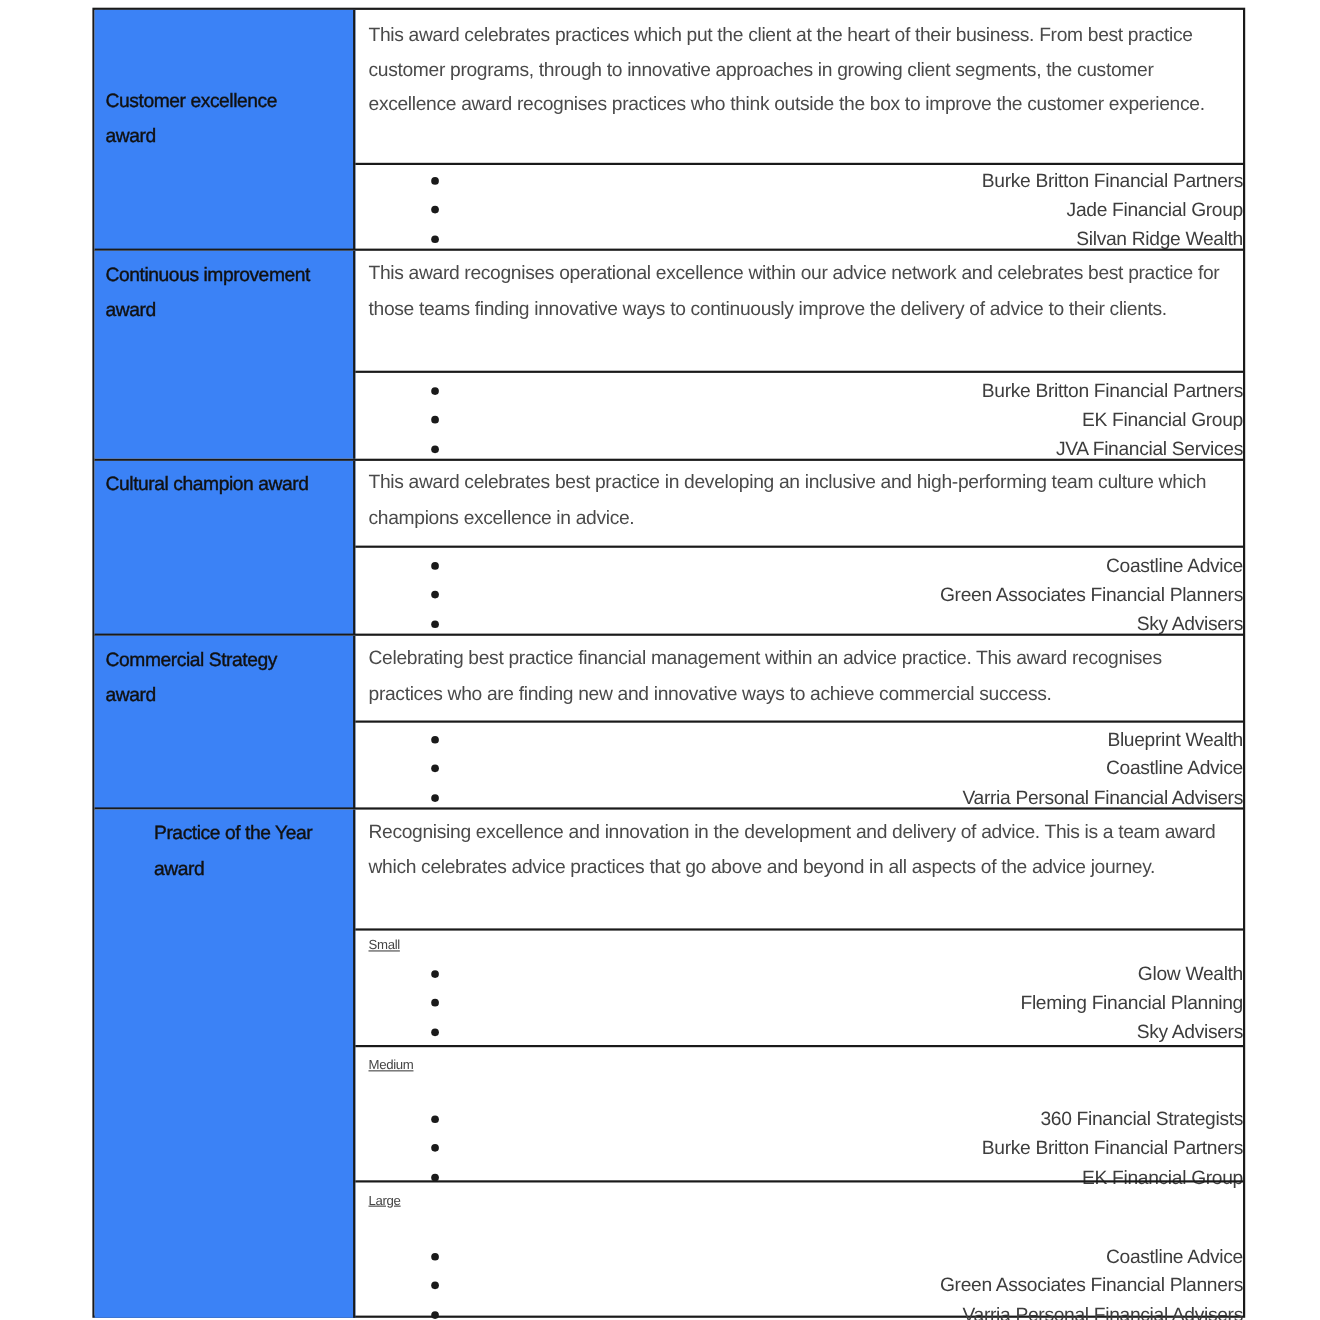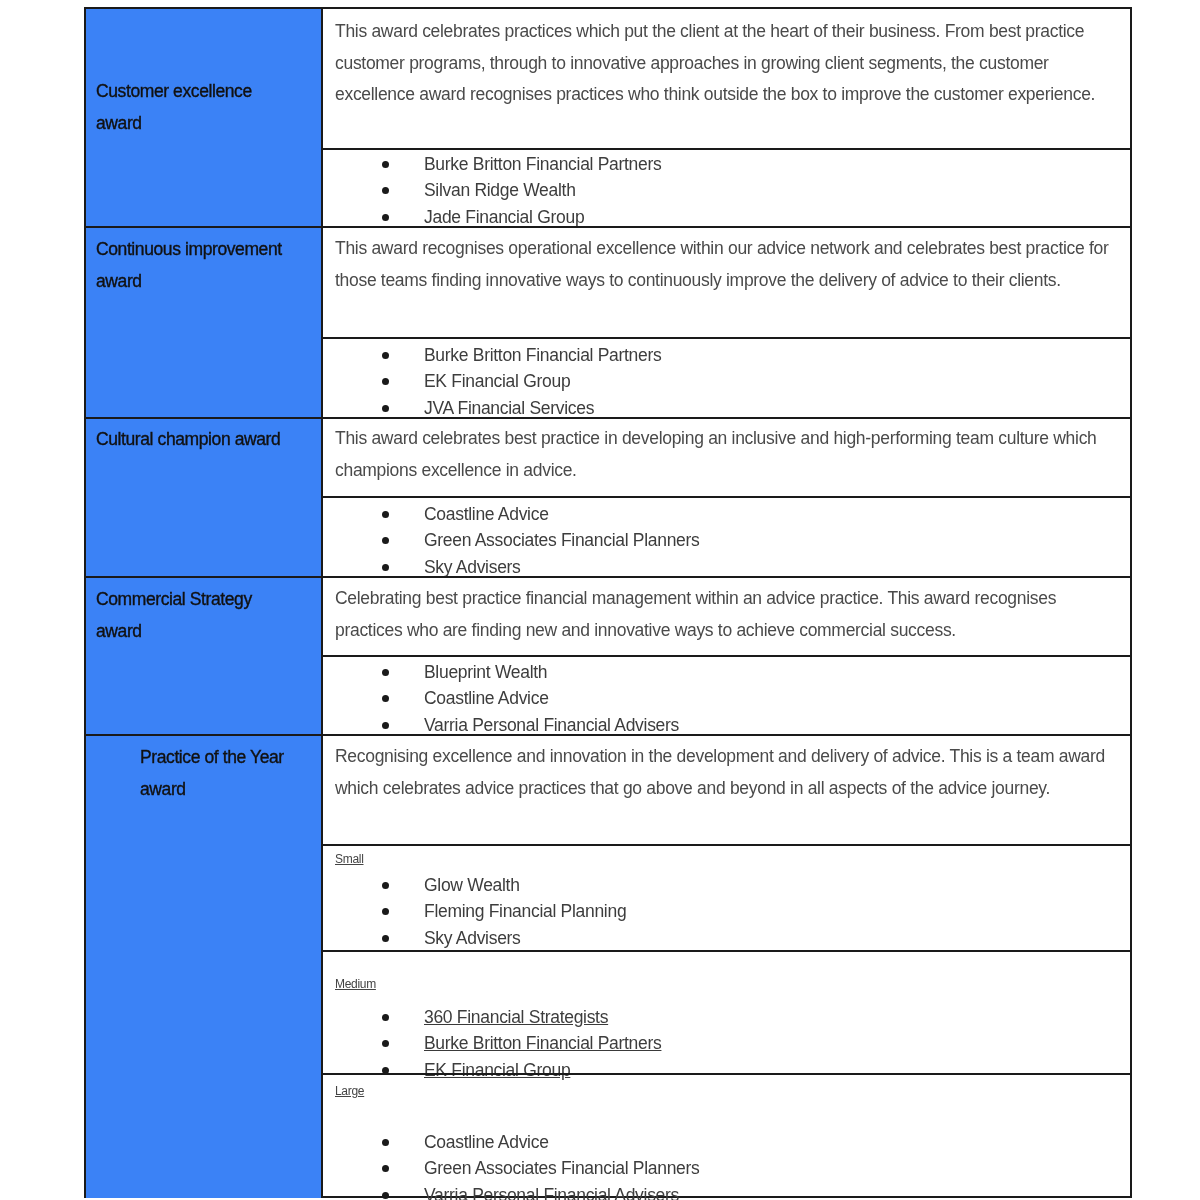--- a/index.html
+++ b/index.html
@@ -13,21 +13,21 @@
                 padding: 0 10px; }
   .label-text { position: absolute; left: 10px; right: 6px; font-size: 17.5px; line-height: 32px;
                 color: #111; letter-spacing: -0.4px; font-weight: normal;
                 -webkit-text-stroke: 0.35px #111; }
   .desc-cell { position: absolute; left: 237px; right: 0; border-bottom: 2px solid #1a1a1a;
                box-sizing: border-box; padding: 7px 12px 0 12px; }
   .desc-text { font-size: 17.5px; line-height: 31.5px; color: #4a4a4a; letter-spacing: -0.3px; }
   .list-cell { position: absolute; left: 237px; right: 0; box-sizing: border-box; }
   .row-sep { position: absolute; left: 0; right: 0; height: 2px; background: #1a1a1a; }
   .sub-sep { position: absolute; left: 237px; right: 0; height: 2px; background: #1a1a1a; }
-  ul.bullets { list-style: none; margin: 0; padding: 0; position: absolute; left: 6px; right: 0; }
+  ul.bullets { list-style: none; margin: 0; padding: 0; position: absolute; left: 16px; right: 0; text-align: right; }
   ul.bullets li { position: relative; height: 26.3px; line-height: 26px; font-size: 17.5px;
                   color: #3d3d3d; padding-left: 95px; letter-spacing: -0.3px; white-space: nowrap; }
   ul.bullets li .dot { position: absolute; left: 53px; top: 10px; width: 7px; height: 7px;
                        border-radius: 50%; background: #1a1a1a; }
   .size-label { position: absolute; left: 12px; font-size: 12px; line-height: 24px; color: #444;
                 text-decoration: underline; letter-spacing: -0.3px; }
 </style>
 </head>
 <body>
 
@@ -39,22 +39,22 @@
         <div>Customer excellence</div>
         <div>award</div>
       </div>
     </div>
     <div class="desc-cell" style="top:0;height:141px;">
       <div class="desc-text">This award celebrates practices which put the client at the heart of their business. From best practice customer programs, through to innovative approaches in growing client segments, the customer excellence award recognises practices who think outside the box to improve the customer experience.</div>
     </div>
     <div class="list-cell" style="top:141px;height:77px;">
       <ul class="bullets" style="top:1px;">
         <li><span class="dot"></span><span>Burke Britton Financial Partners</span></li>
+        <li><span class="dot"></span><span>Jade Financial Group</span></li>
         <li><span class="dot"></span><span>Silvan Ridge Wealth</span></li>
-        <li><span class="dot"></span><span>Jade Financial Group</span></li>
       </ul>
     </div>
   </div>
   <div class="row-sep" style="top:217px;"></div>
 
   <div class="row" style="top:219px;height:189px;">
     <div class="label-cell">
       <div class="label-text" style="top:5px;">
         <div>Continuous improvement</div>
         <div>award</div>
@@ -127,22 +127,22 @@
       <div class="size-label" style="top:1px;">Small</div>
       <ul class="bullets" style="top:26px;">
         <li><span class="dot"></span><span>Glow Wealth</span></li>
         <li><span class="dot"></span><span>Fleming Financial Planning</span></li>
         <li><span class="dot"></span><span>Sky Advisers</span></li>
       </ul>
     </div>
     <div class="sub-sep" style="top:214px;"></div>
 
     <div class="list-cell" style="top:216px;height:121px;">
-      <div class="size-label" style="top:20px;">Medium</div>
-      <ul class="bullets" style="top:52px;text-decoration:underline;">
+      <div class="size-label" style="top:4px;">Medium</div>
+      <ul class="bullets" style="top:52px;">
         <li><span class="dot"></span><span>360 Financial Strategists</span></li>
         <li><span class="dot"></span><span>Burke Britton Financial Partners</span></li>
         <li><span class="dot"></span><span>EK Financial Group</span></li>
       </ul>
     </div>
     <div class="sub-sep" style="top:337px;"></div>
 
     <div class="list-cell" style="top:339px;height:123px;">
       <div class="size-label" style="top:4px;">Large</div>
       <ul class="bullets" style="top:54px;">

